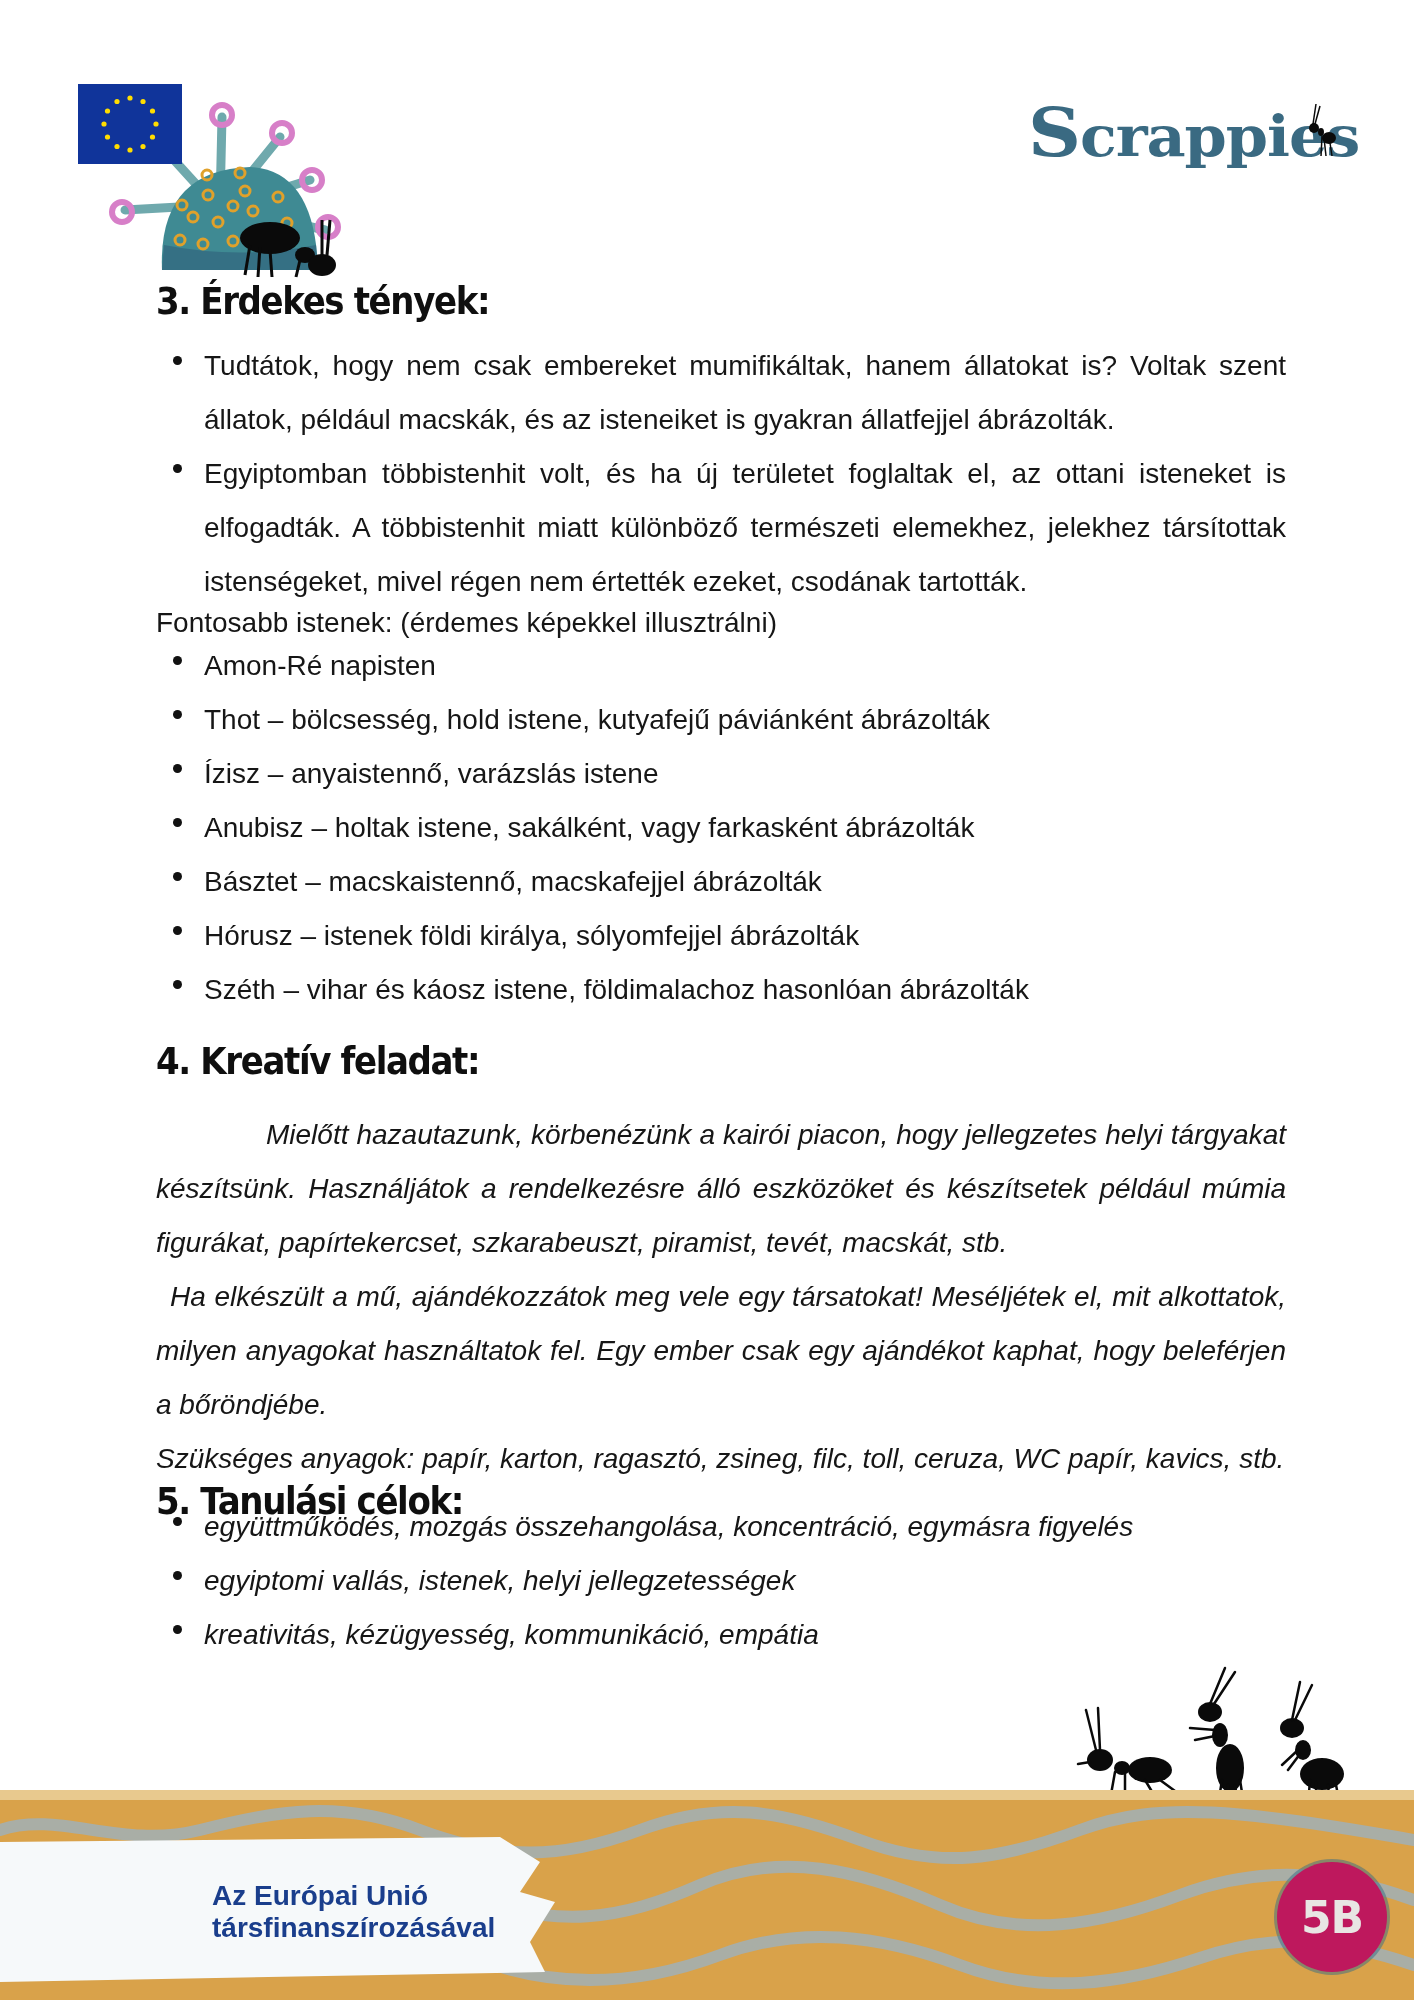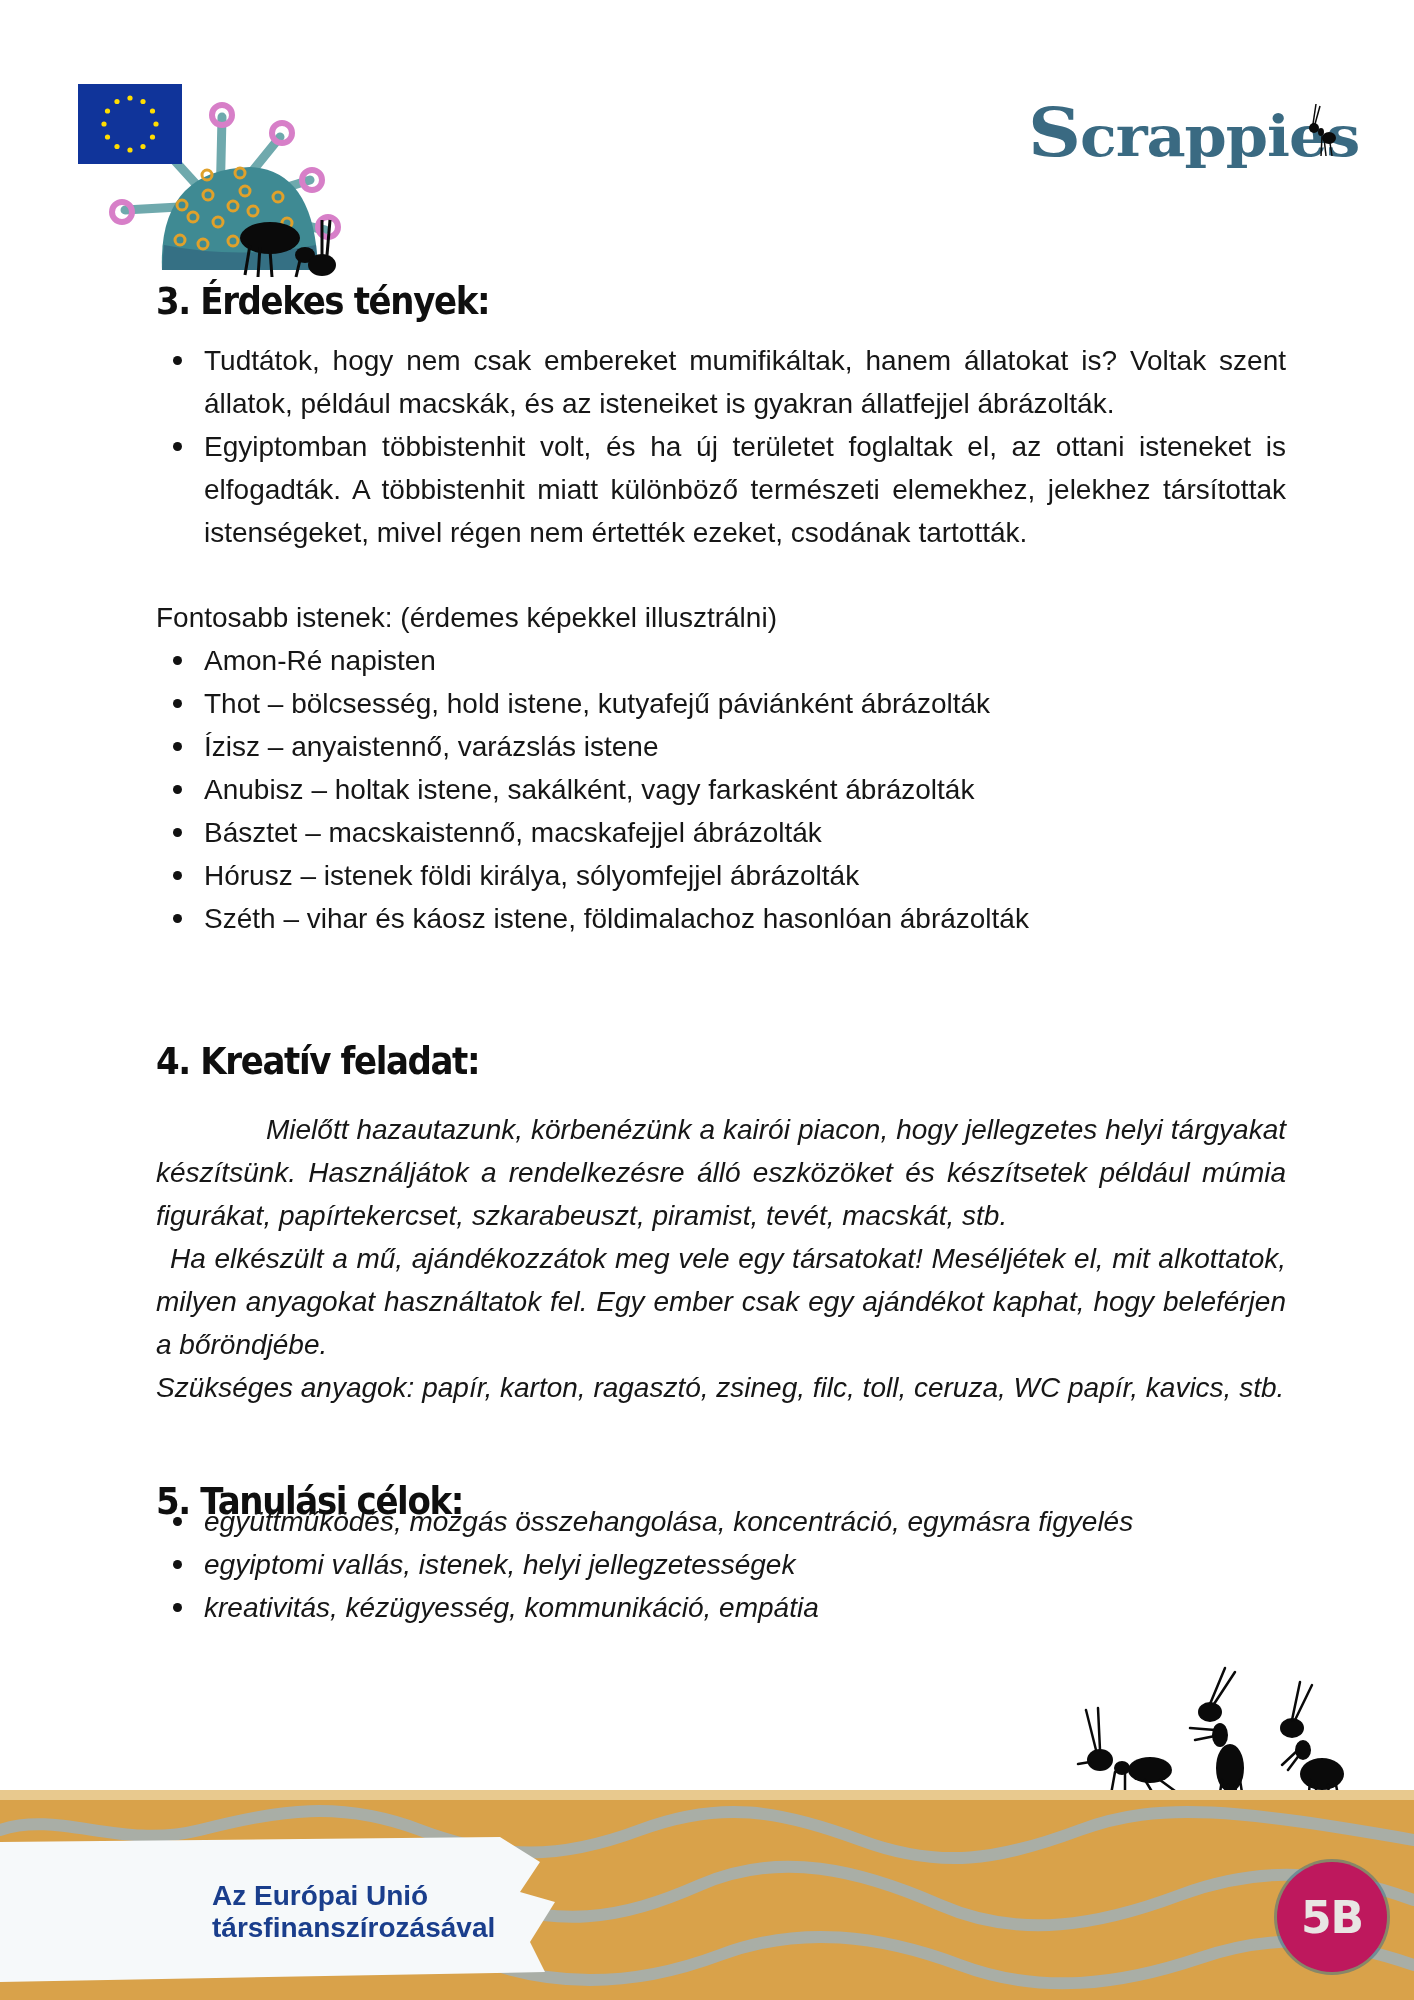--- a/index.html
+++ b/index.html
@@ -23,21 +23,21 @@
     .logo-ant { position: absolute; right: 0; top: 0; width: 34px; height: 60px; }
 
     
     .content { position: absolute; left: 142px; width: 1130px; margin-left: 14px; }
     h2 {
       margin: 0; font-family: "DejaVu Sans", sans-serif; font-weight: bold;
       font-size: 37px; letter-spacing: -1.5px; color: #0f0f0f;
       transform: scaleX(0.92); transform-origin: left center;
     }
     .body-text {
-      font-family: "Liberation Sans", sans-serif; font-size: 28px; line-height: 43px;
+      font-family: "Liberation Sans", sans-serif; font-size: 28px; line-height: 54px;
       color: #161616;
     }
     ul.bullets { list-style: none; margin: 0; padding: 0; }
     ul.bullets li { position: relative; padding-left: 48px; text-align: justify; }
     ul.bullets li::before {
       content: ""; position: absolute; left: 17px; top: 17px;
       width: 9px; height: 9px; border-radius: 50%; background: #111;
     }
     .justify { text-align: justify; }
     .indent { text-indent: 110px; }

